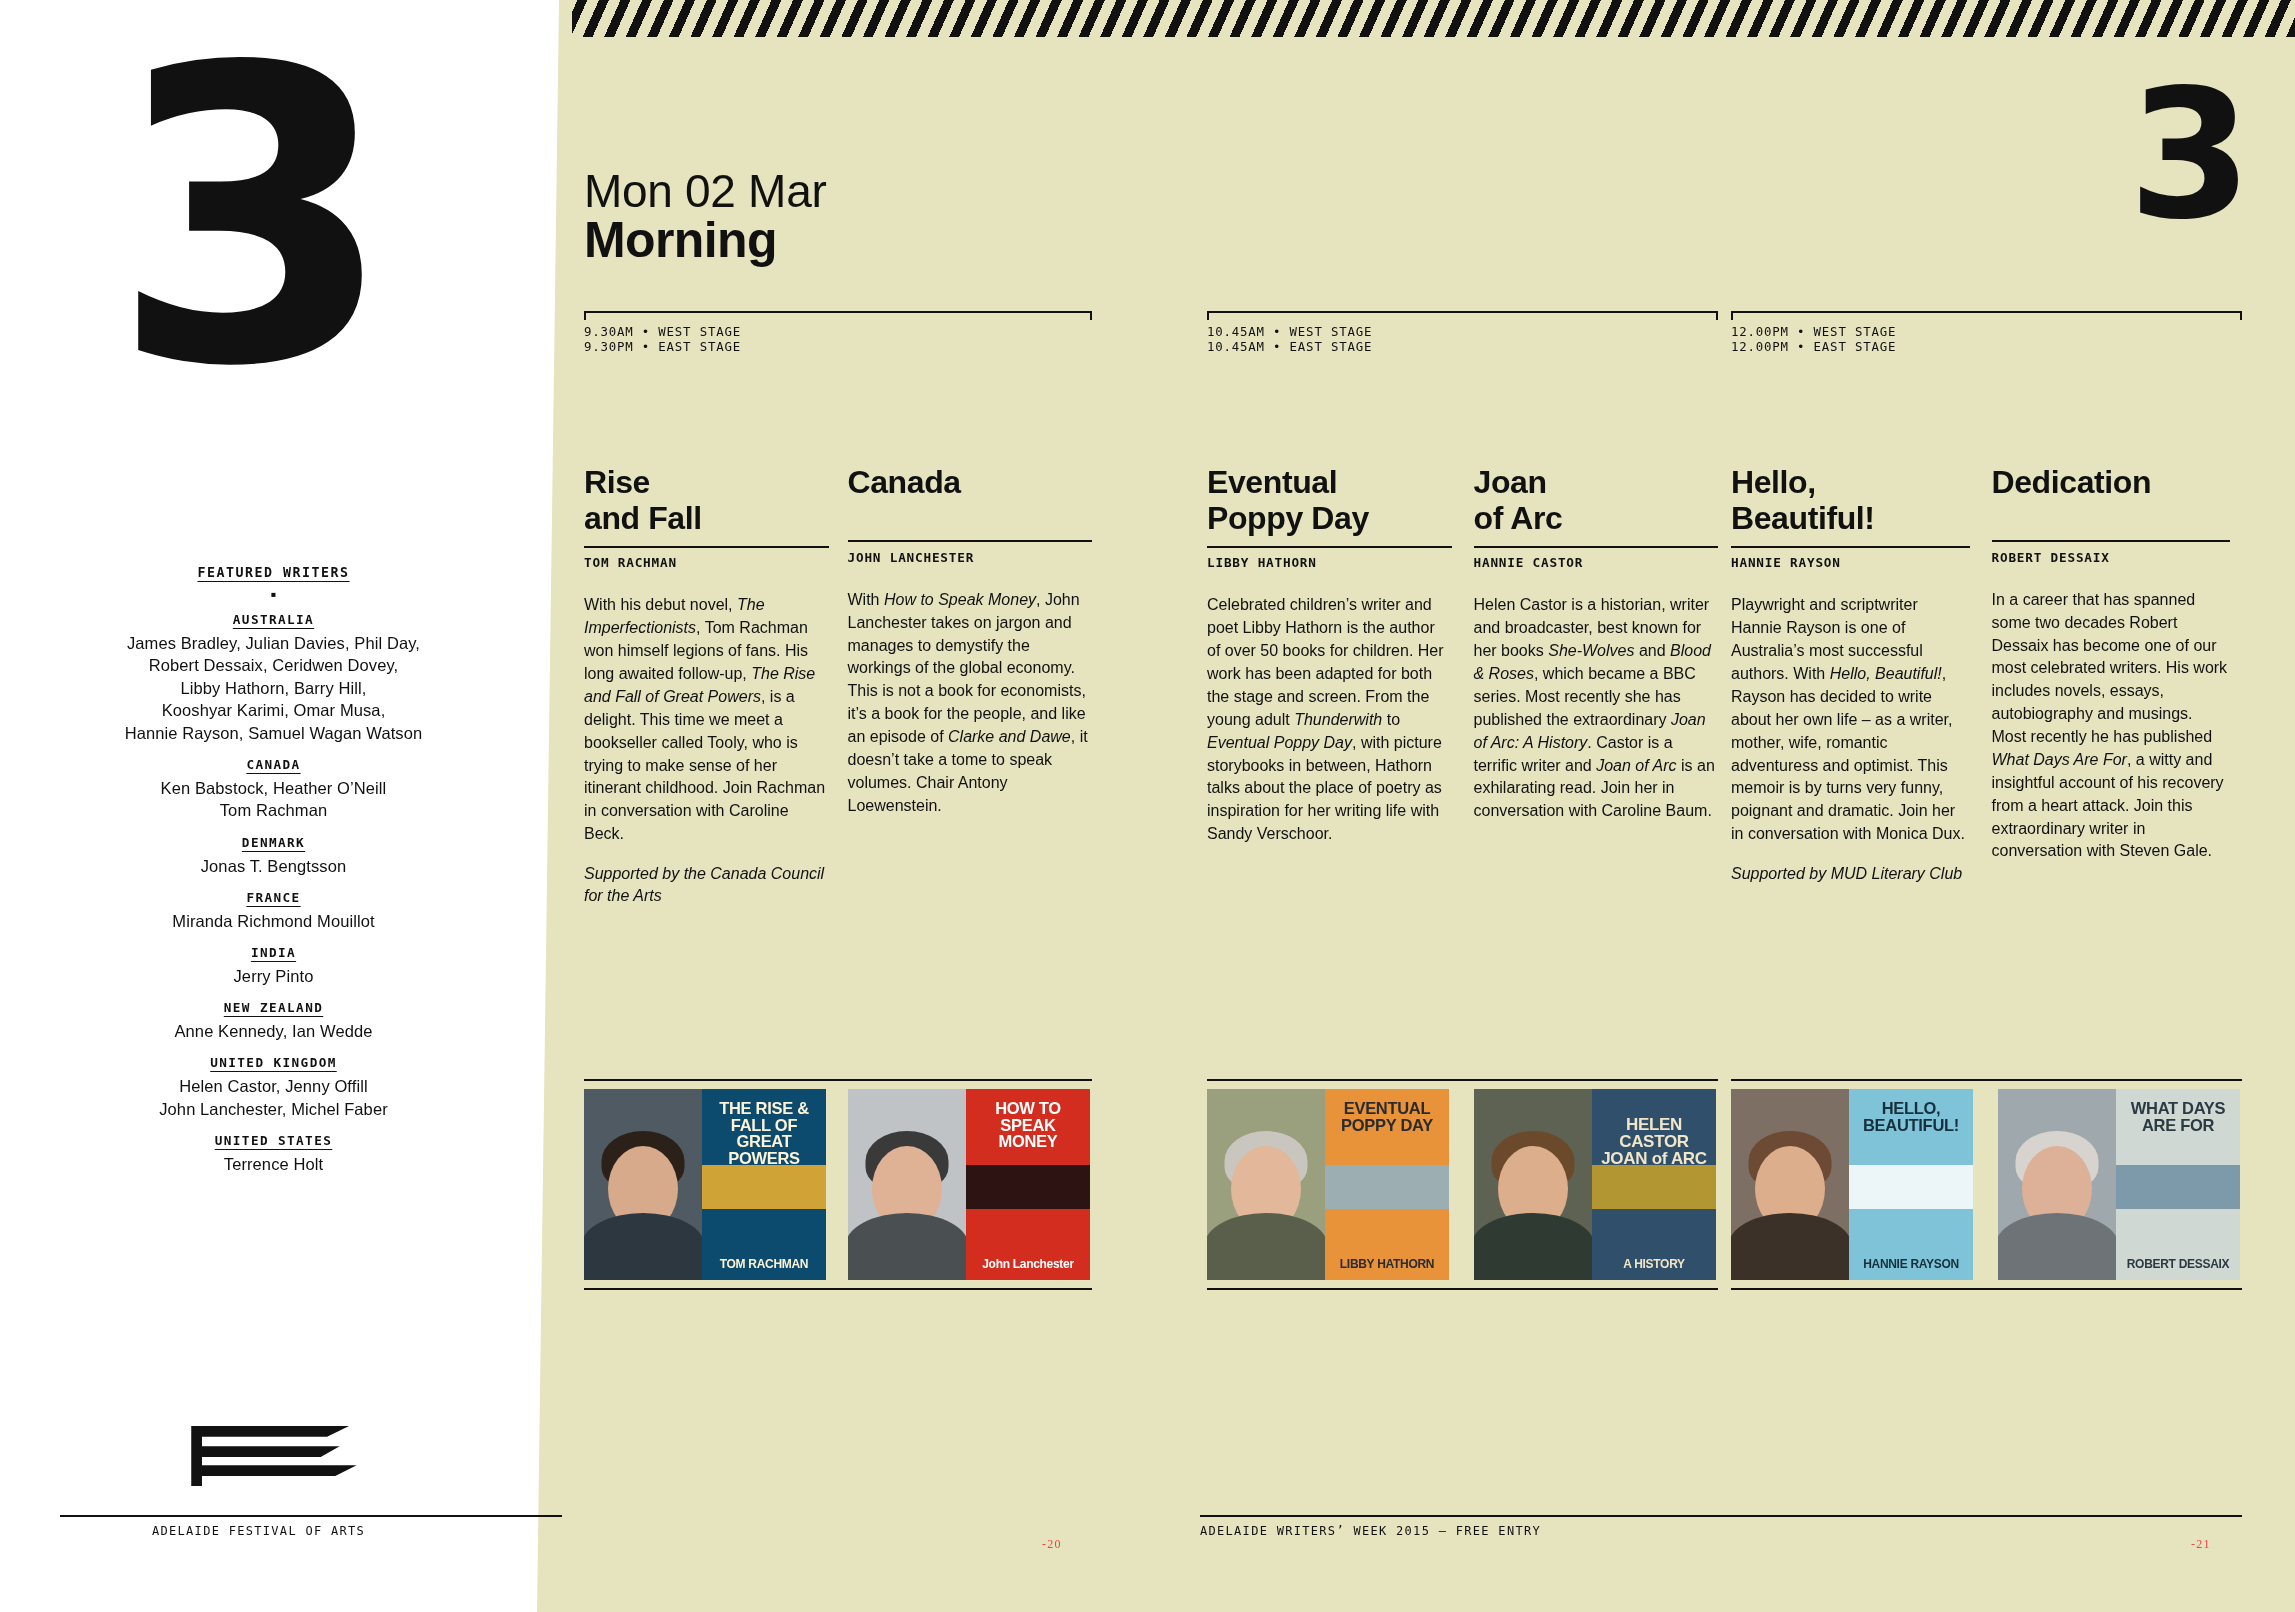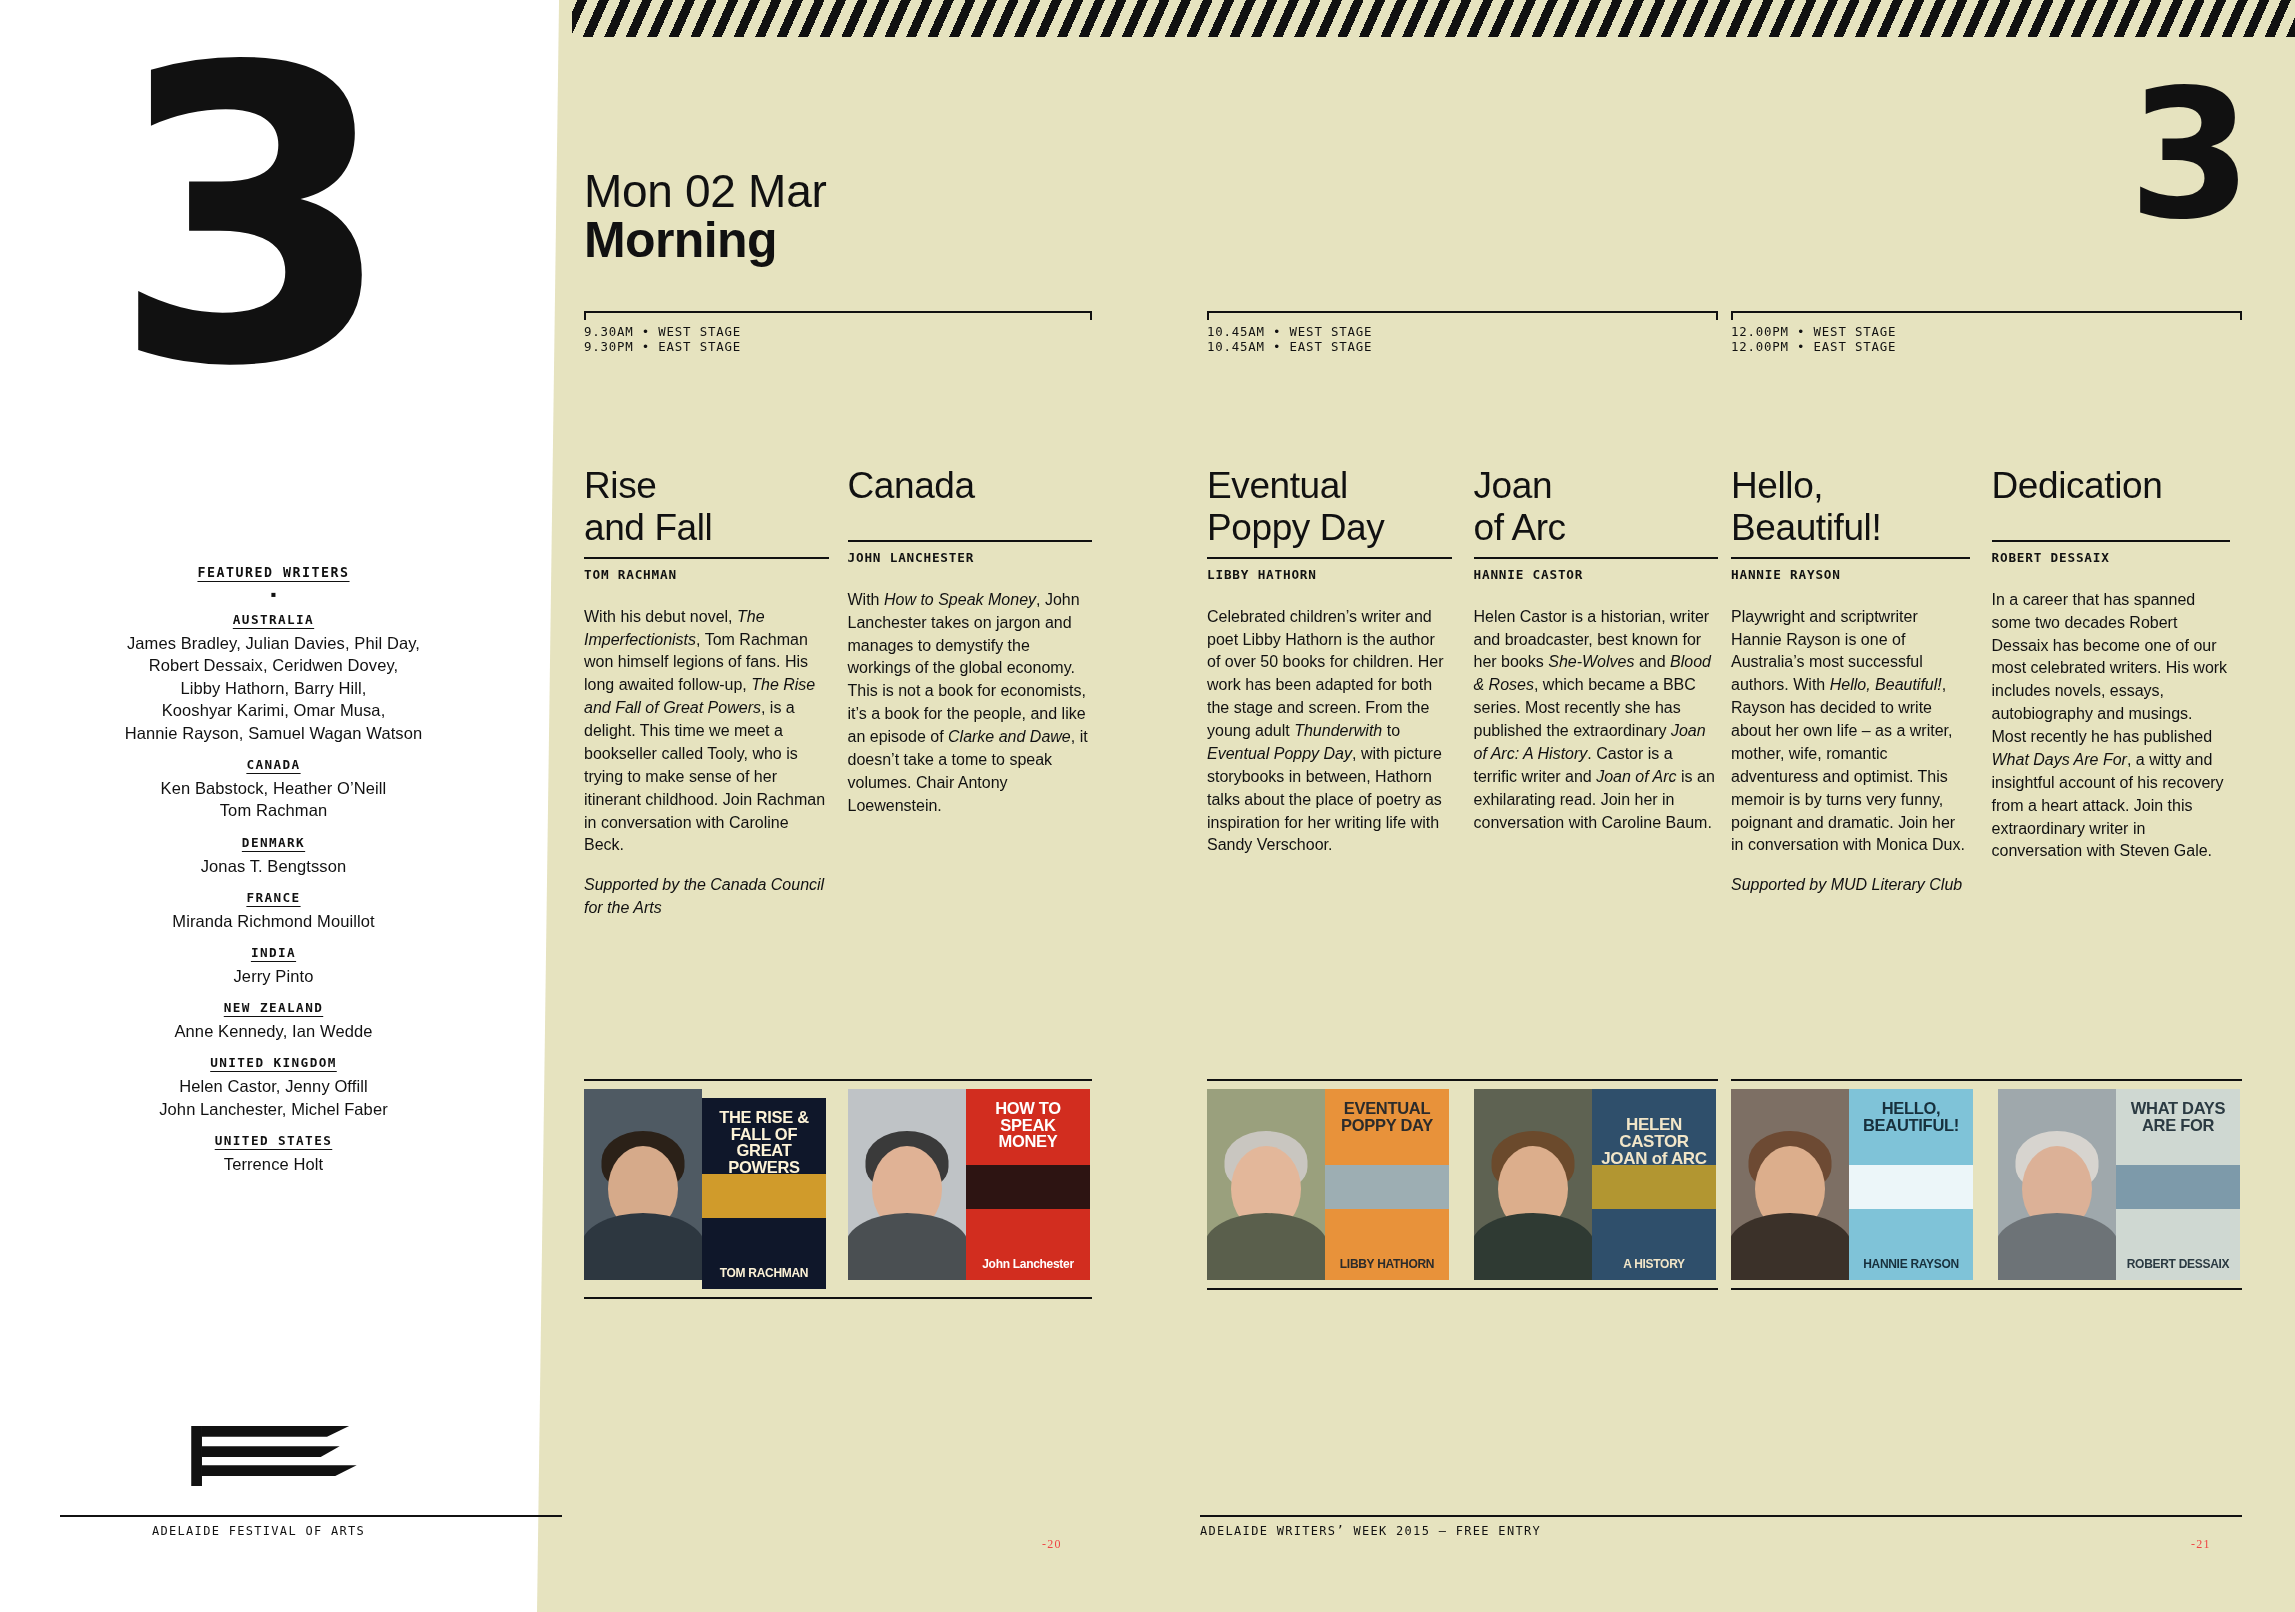--- a/index.html
+++ b/index.html
@@ -213,23 +213,23 @@
   }
 
   .cols {
     display: flex;
     margin-top: 111px;
   }
   .col {
     position: relative;
   }
   .event-title {
-    font-size: 37px;
+    font-size: 32px;
     line-height: 1.12;
-    font-weight: 400;
+    font-weight: 700;
     color: #111111;
     letter-spacing: -0.4px;
     min-height: 66px;
   }
   .title-rule {
     height: 1.9px;
     background: #111111;
     margin-top: 9px;
   }
   .author {
@@ -402,21 +402,21 @@
       </div>
       <div class="img-strip" style="left: 584px; top: 1089px;">
         <div class="rule-top" style="width: 508px;"></div>
         <div class="rule-bot" style="width: 508px;"></div>
         <div style="display: flex; width: 245px; margin-right: 19px;">
           <div class="photo" aria-label="Tom Rachman portrait" style="background: rgb(79, 90, 99);">
             <div class="p-hair" style="background:#2b2118"></div>
             <div class="p-face" style="background:#d6aa8a"></div>
             <div class="p-body" style="background:#2d3740"></div>
           </div>
-          <div class="bookcover" style="background: #0f172a; margin-top: 9px;">
+          <div class="bookcover" style="background: #0c4a6e;">
             <div style="position: absolute; left: 0px; right: 0px; top: 76px; height: 44px; background: rgb(242, 179, 44); opacity: 0.85;"></div>
             <div class="cover-text" style="top: 11.4px; color: rgb(253, 243, 215); font-size: 16.5px;">THE RISE &amp; FALL OF GREAT POWERS</div>
             <div class="cover-text" style="bottom: 10.2px; color: rgb(253, 243, 215); font-size: 12px;">TOM RACHMAN</div>
           </div>
         </div>
         <div style="display: flex; width: 245px; margin-right: 0px;">
           <div class="photo" aria-label="John Lanchester portrait" style="background: rgb(191, 195, 198);">
             <div class="p-hair" style="background:#3a3a3a"></div>
             <div class="p-face" style="background:#e0b295"></div>
             <div class="p-body" style="background:#4a4f52"></div>

